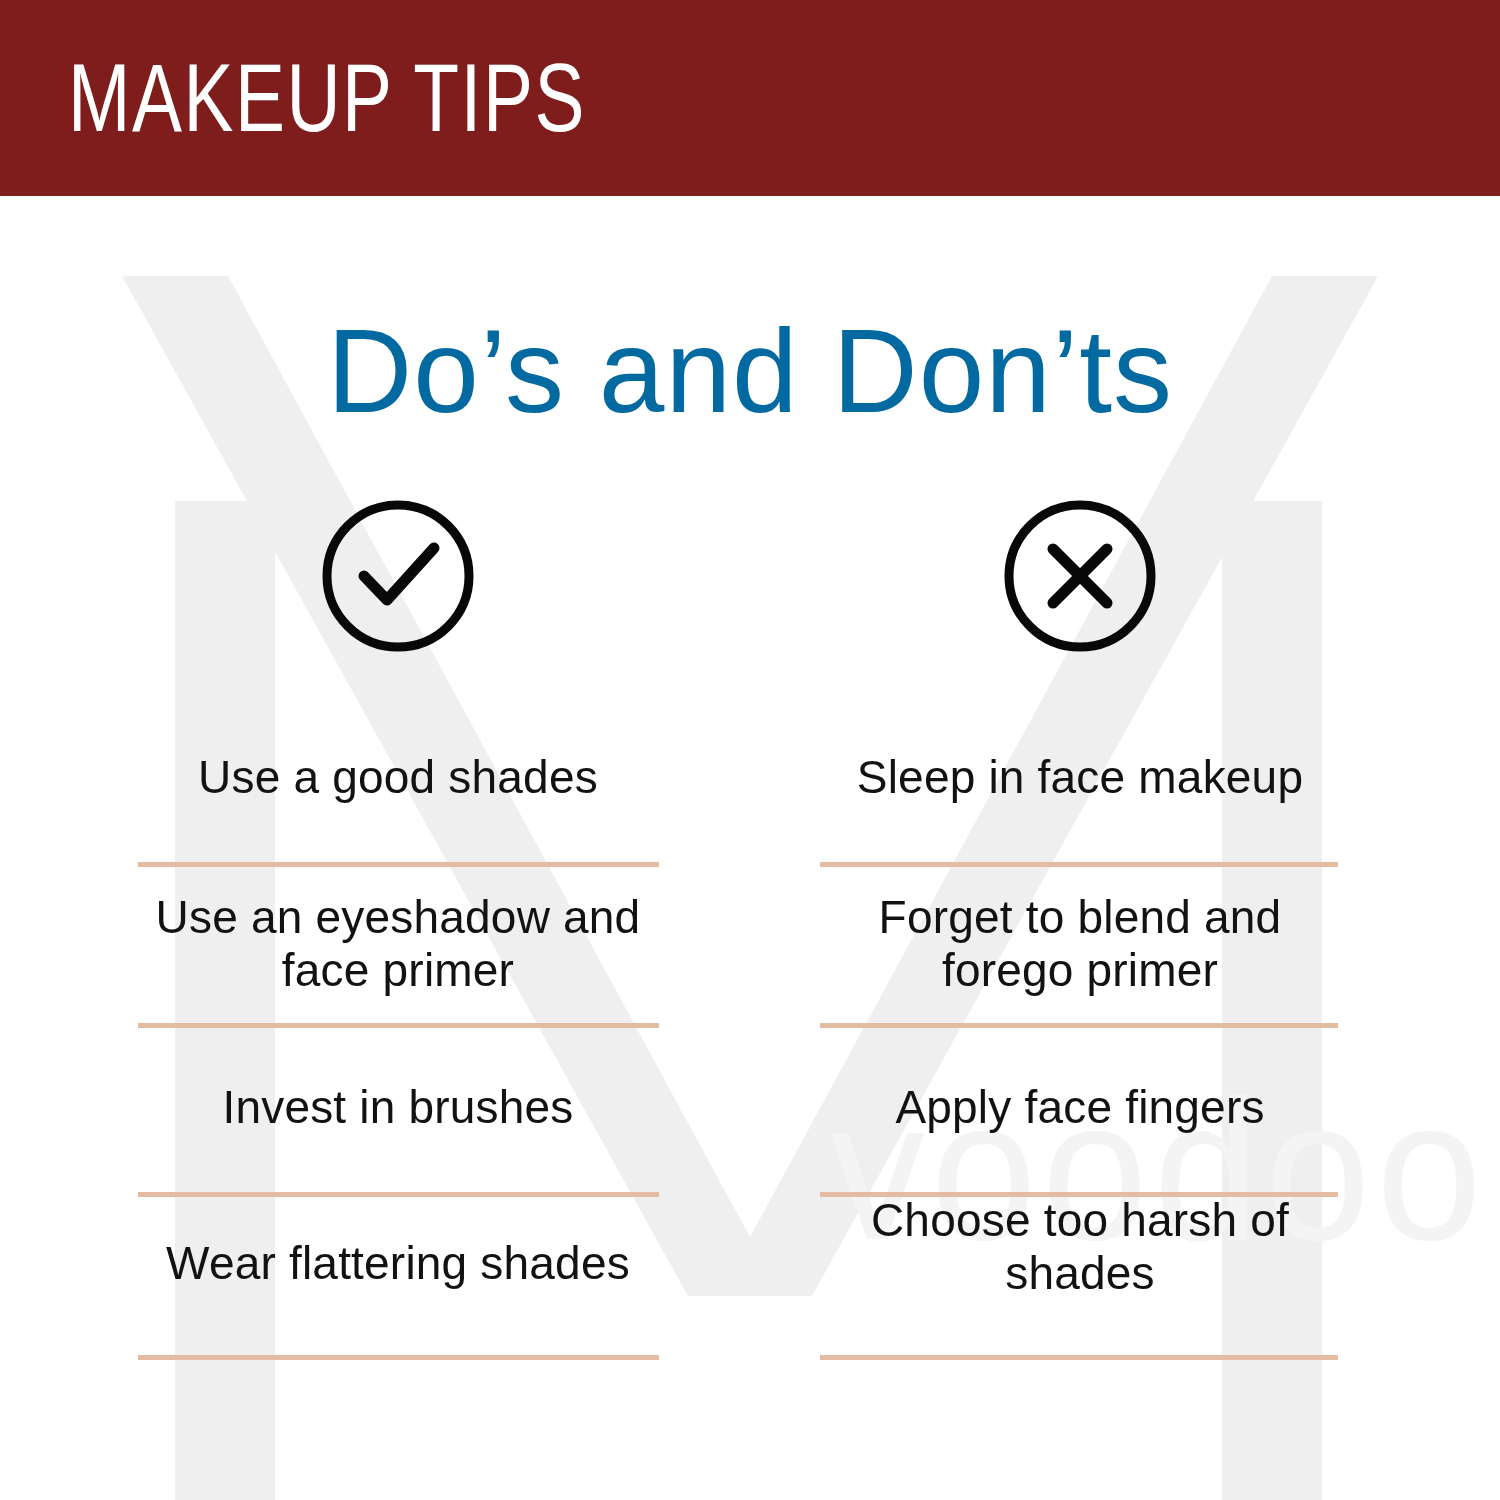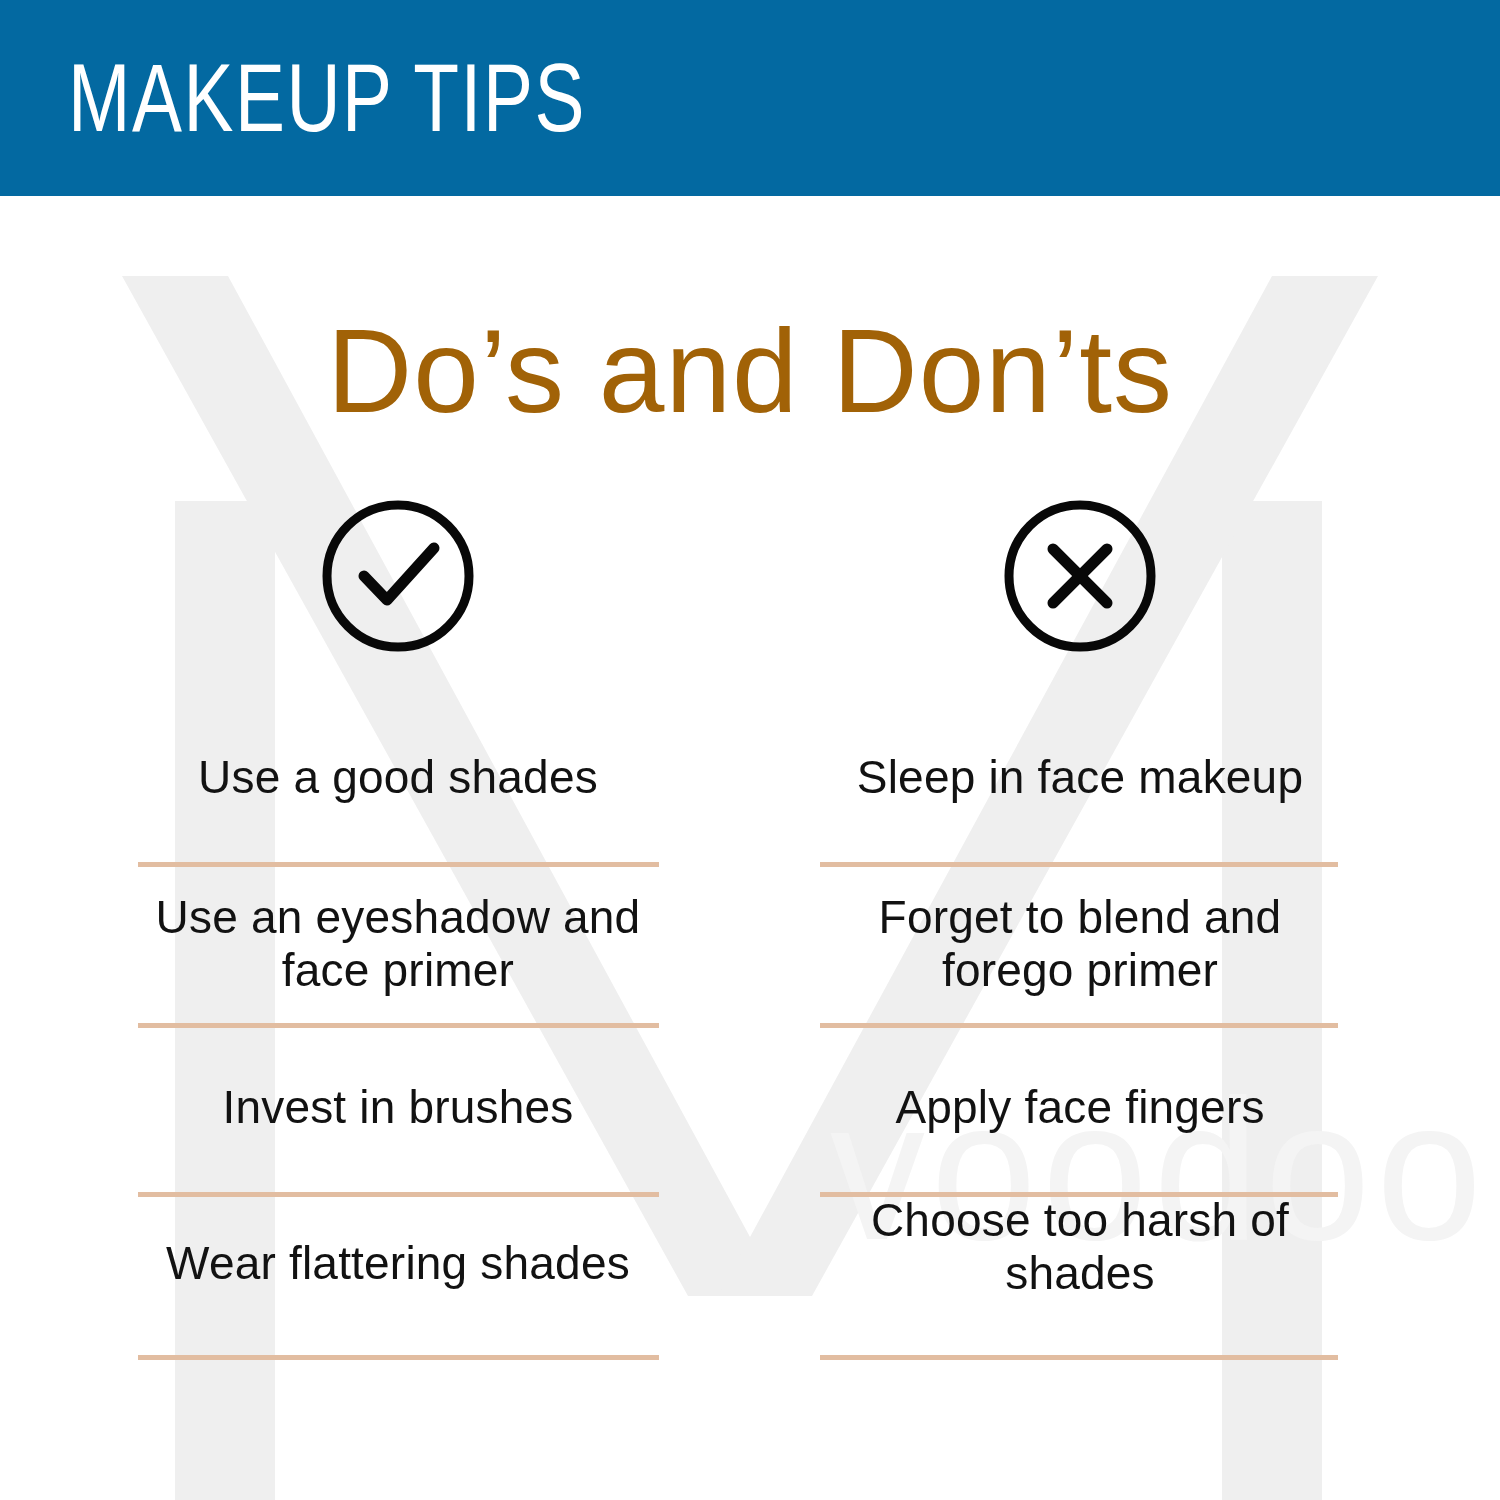--- a/index.html
+++ b/index.html
@@ -18,21 +18,21 @@
     overflow: hidden;
   }
 
   
   #header-banner {
     position: absolute;
     left: 0;
     top: 0;
     width: 1500px;
     height: 196px;
-    background: #0369a1;
+    background: #7f1d1d;
     z-index: 40;
   }
   #header-title {
     position: absolute;
     left: 68px;
     top: 46px;
     color: #ffffff;
     font-family: "Liberation Sans", sans-serif;
     font-size: 96px;
     font-weight: 300;
@@ -93,21 +93,21 @@
   #main-title {
     position: absolute;
     left: 0;
     top: 110px;
     width: 1500px;
     text-align: center;
     font-family: "Liberation Sans", sans-serif;
     font-size: 118px;
     font-weight: 300;
     line-height: 130px;
-    color: #a16207;
+    color: #0369a1;
     letter-spacing: 1px;
     white-space: nowrap;
   }
 
   .column {
     position: absolute;
     top: 300px;
     width: 600px;
   }
   #column-dos  { left: 98px; }

